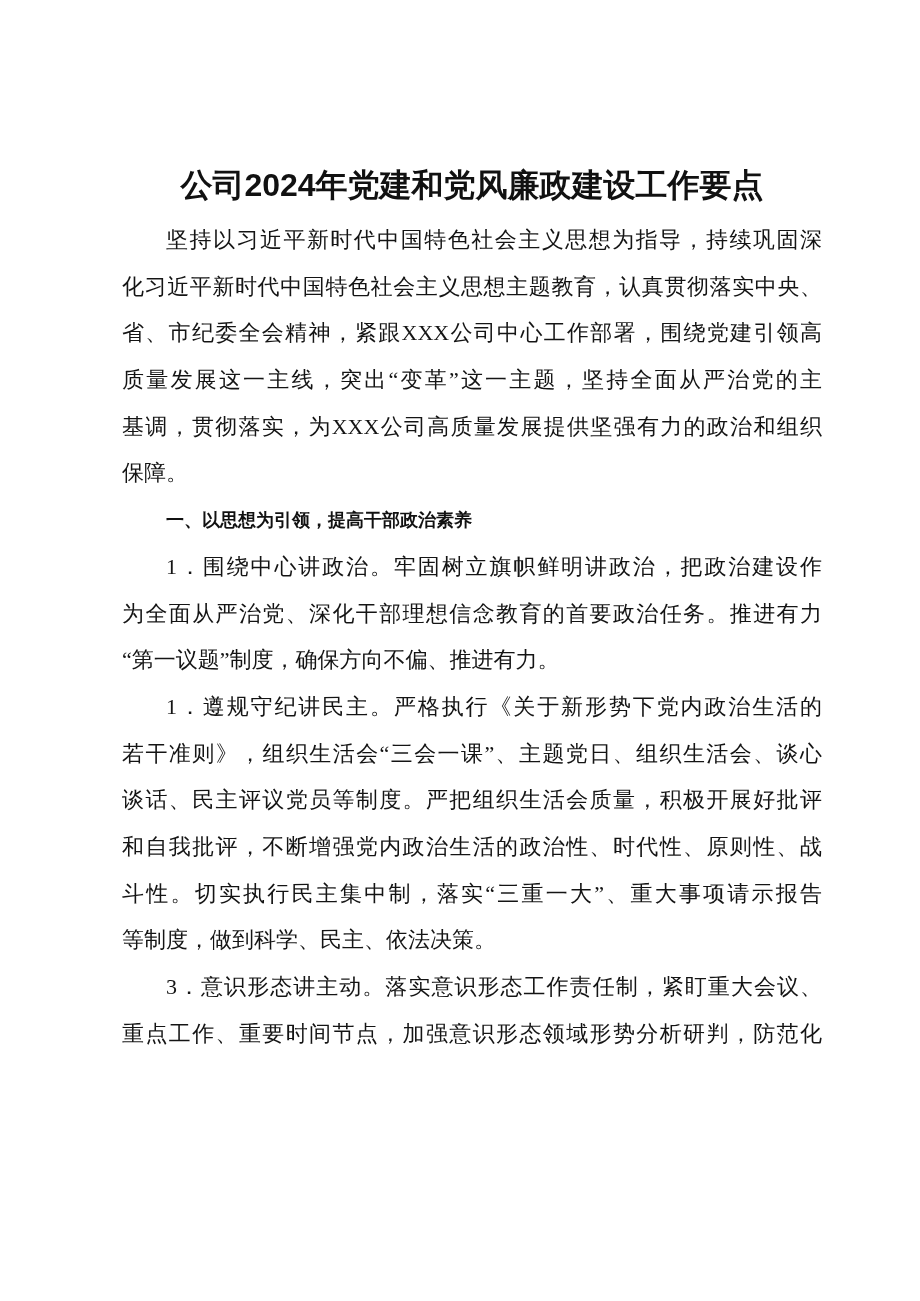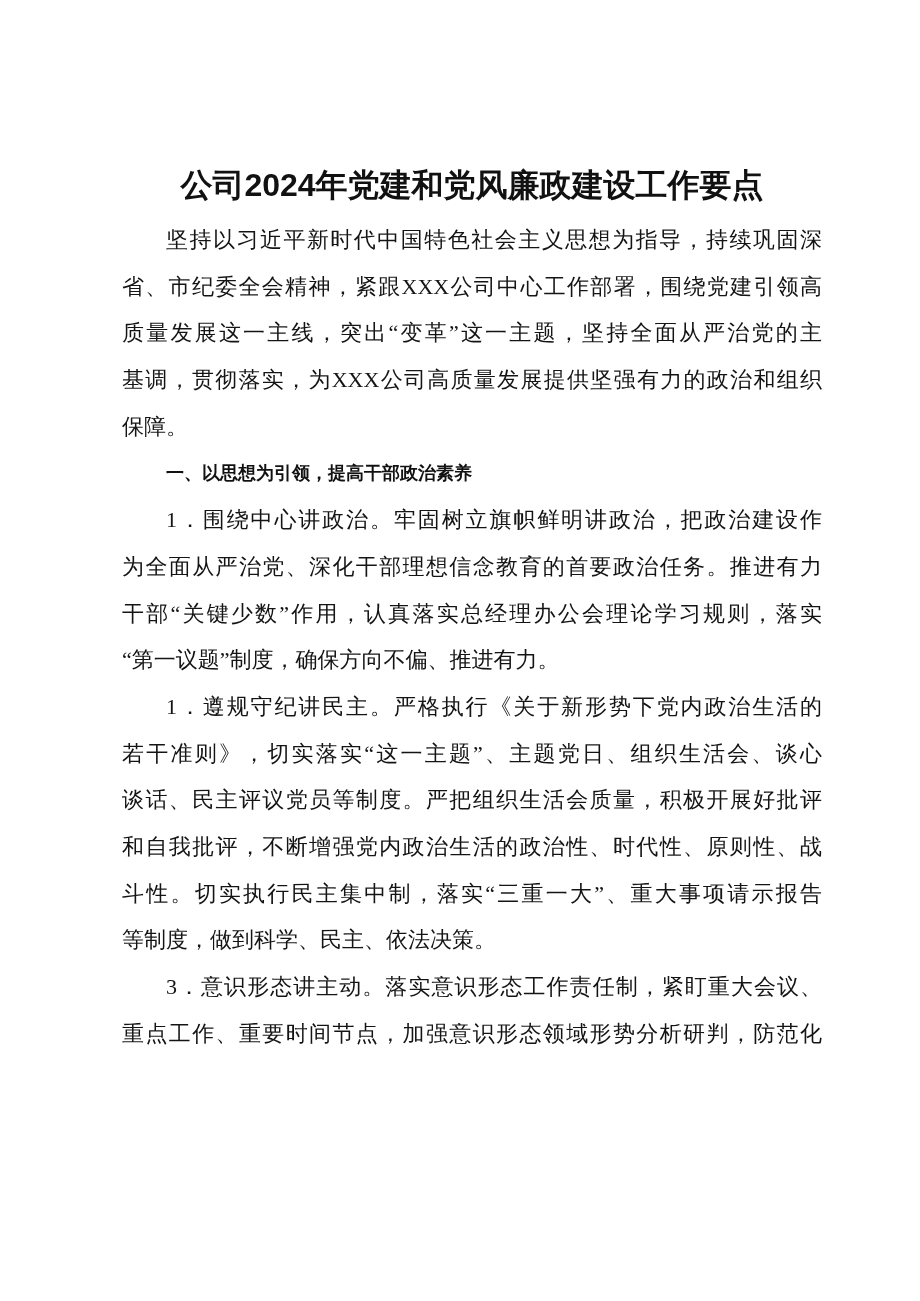--- a/index.html
+++ b/index.html
@@ -62,35 +62,35 @@
   }
 </style>
 </head>
 <body>
 
 <div class="page">
   <h1 class="doc-title">公司2024年党建和党风廉政建设工作要点</h1>
   <div class="doc-body">
       <div class="paragraph">
         <div class="line indent">坚持以习近平新时代中国特色社会主义思想为指导，持续巩固深</div>
+        <div class="line">化习近平新时代中国特色社会主义思想主题教育，认真贯彻落实中央、</div>
         <div class="line">省、市纪委全会精神，紧跟XXX公司中心工作部署，围绕党建引领高</div>
         <div class="line">质量发展这一主线，突出“变革”这一主题，坚持全面从严治党的主</div>
         <div class="line">基调，贯彻落实，为XXX公司高质量发展提供坚强有力的政治和组织</div>
         <div class="line last">保障。</div>
       </div>
       <div class="heading">一、以思想为引领，提高干部政治素养</div>
       <div class="paragraph">
         <div class="line indent">1．围绕中心讲政治。牢固树立旗帜鲜明讲政治，把政治建设作</div>
         <div class="line">为全面从严治党、深化干部理想信念教育的首要政治任务。推进有力</div>
-        <div class="line">干部“关键少数”作用，认真落实总经理办公会理论学习规则，落实</div>
         <div class="line last">“第一议题”制度，确保方向不偏、推进有力。</div>
       </div>
       <div class="paragraph">
         <div class="line indent">1．遵规守纪讲民主。严格执行《关于新形势下党内政治生活的</div>
-        <div class="line">若干准则》，切实落实“这一主题”、主题党日、组织生活会、谈心</div>
+        <div class="line">若干准则》，组织生活会“三会一课”、主题党日、组织生活会、谈心</div>
         <div class="line">谈话、民主评议党员等制度。严把组织生活会质量，积极开展好批评</div>
         <div class="line">和自我批评，不断增强党内政治生活的政治性、时代性、原则性、战</div>
         <div class="line">斗性。切实执行民主集中制，落实“三重一大”、重大事项请示报告</div>
         <div class="line last">等制度，做到科学、民主、依法决策。</div>
       </div>
       <div class="paragraph">
         <div class="line indent">3．意识形态讲主动。落实意识形态工作责任制，紧盯重大会议、</div>
         <div class="line">重点工作、重要时间节点，加强意识形态领域形势分析研判，防范化</div>
       </div>
     </div>

